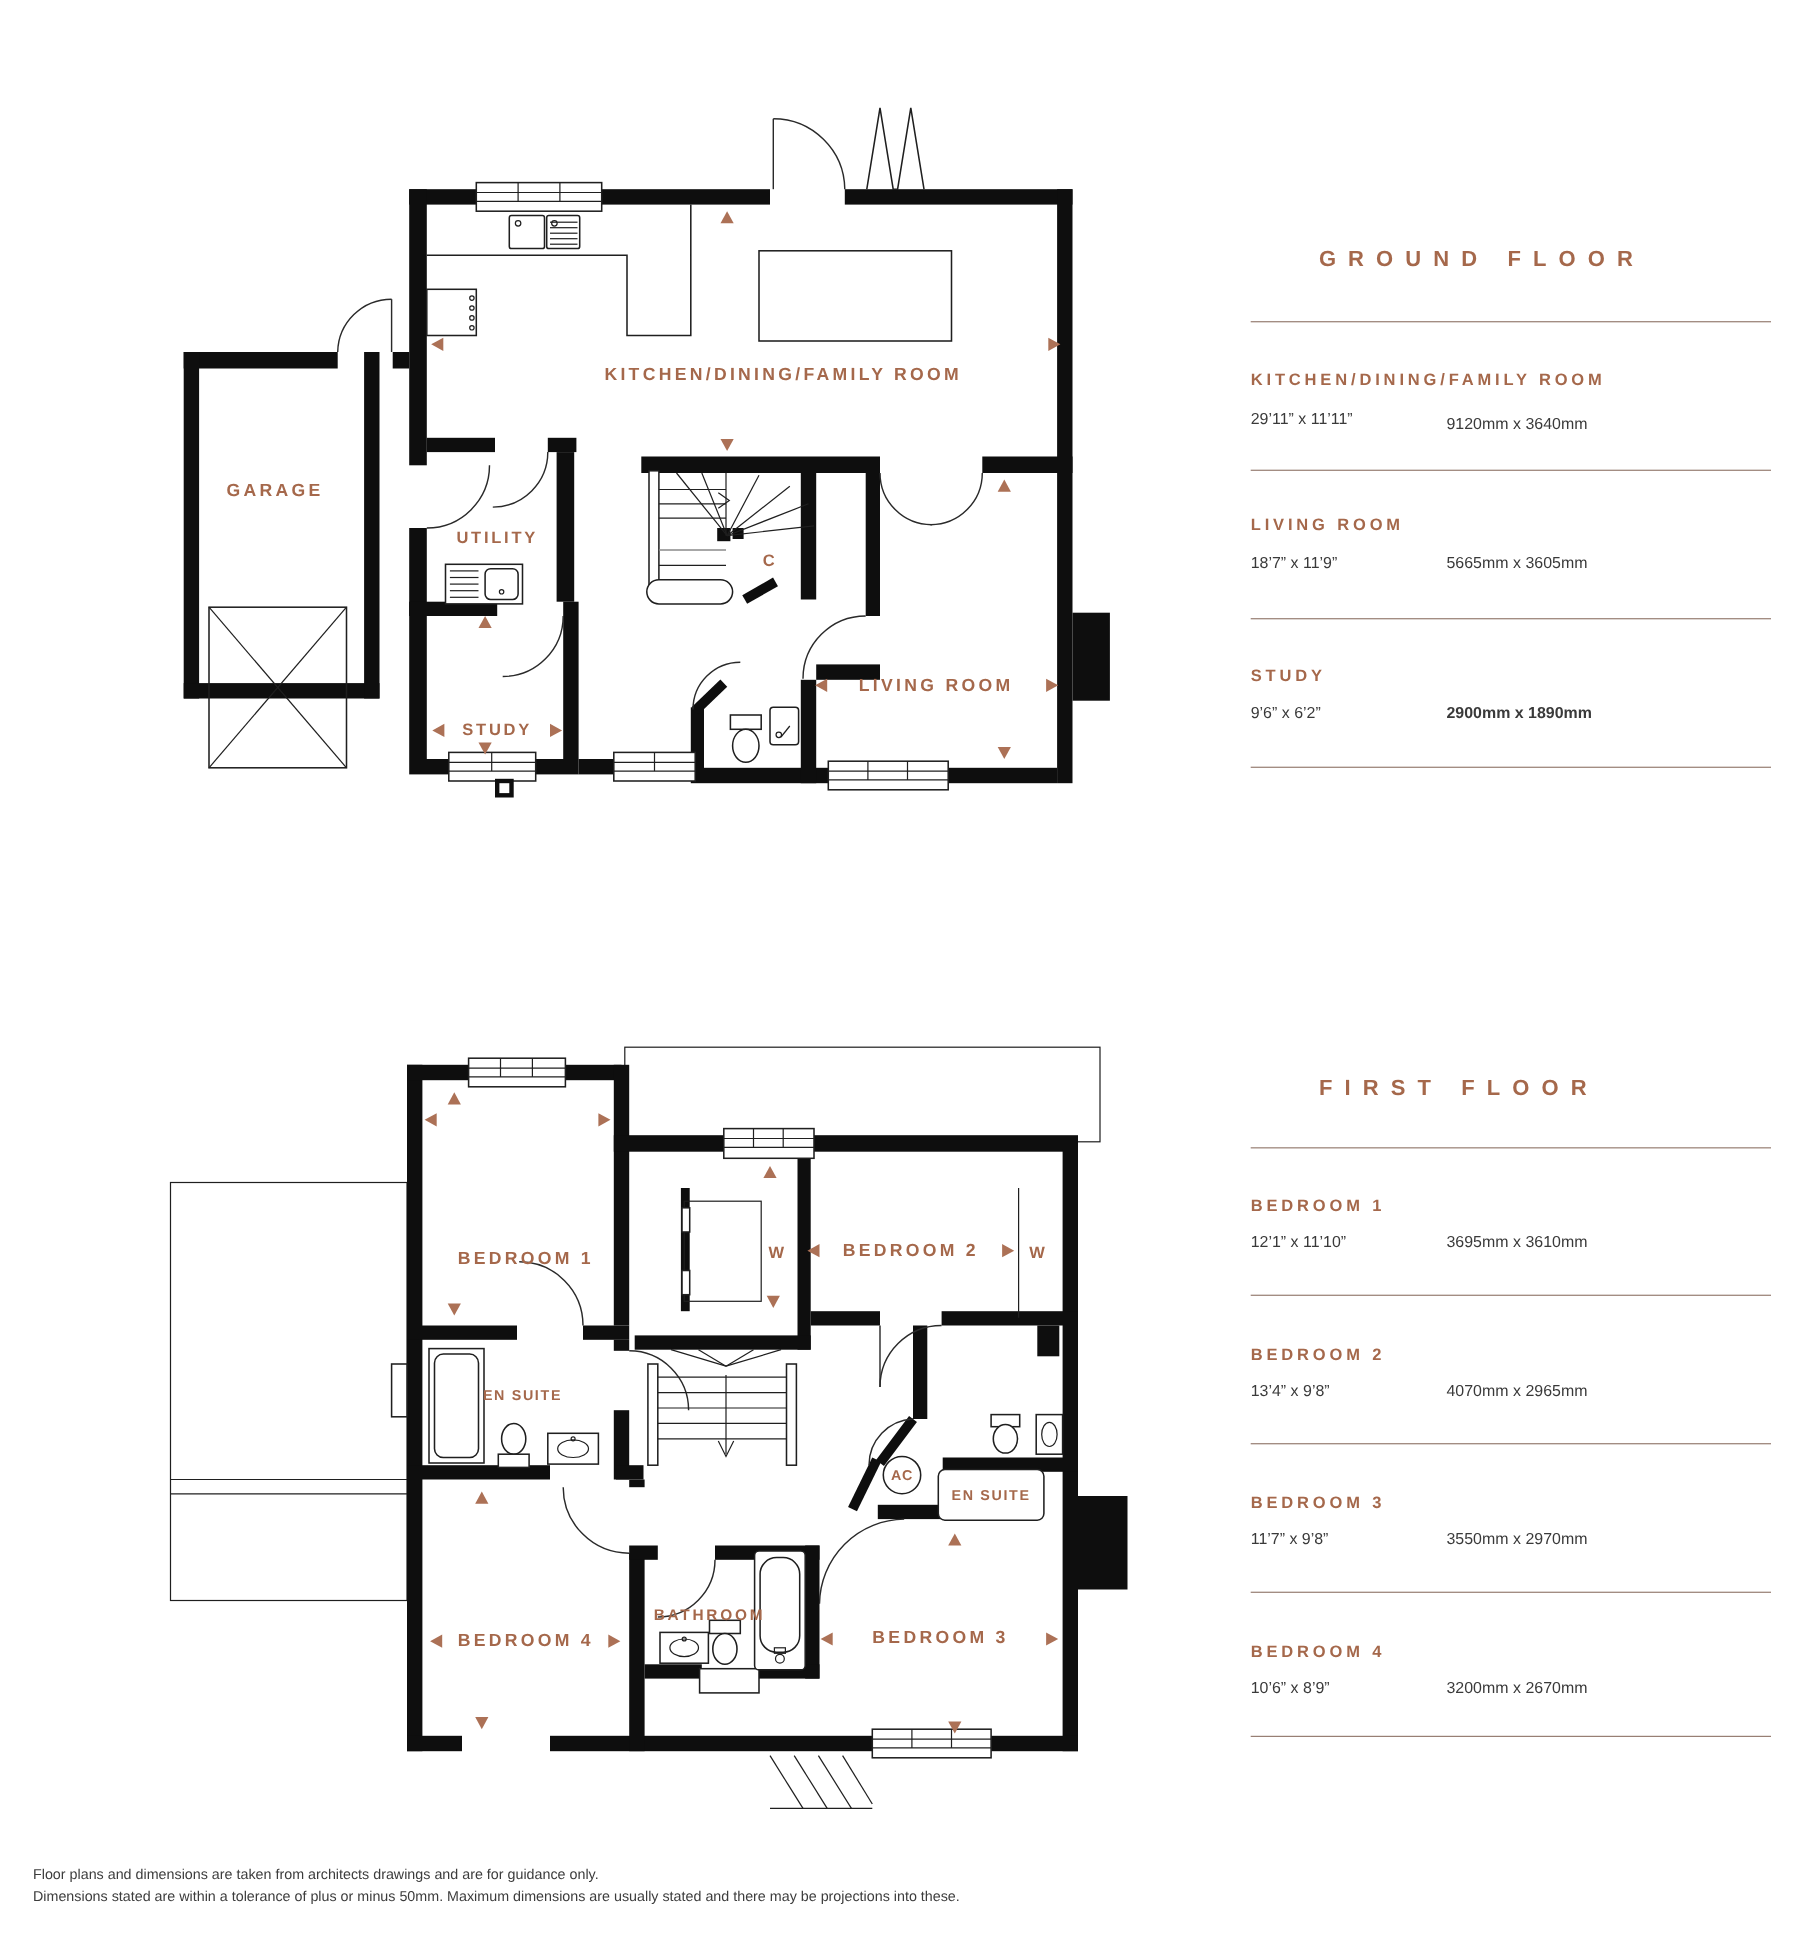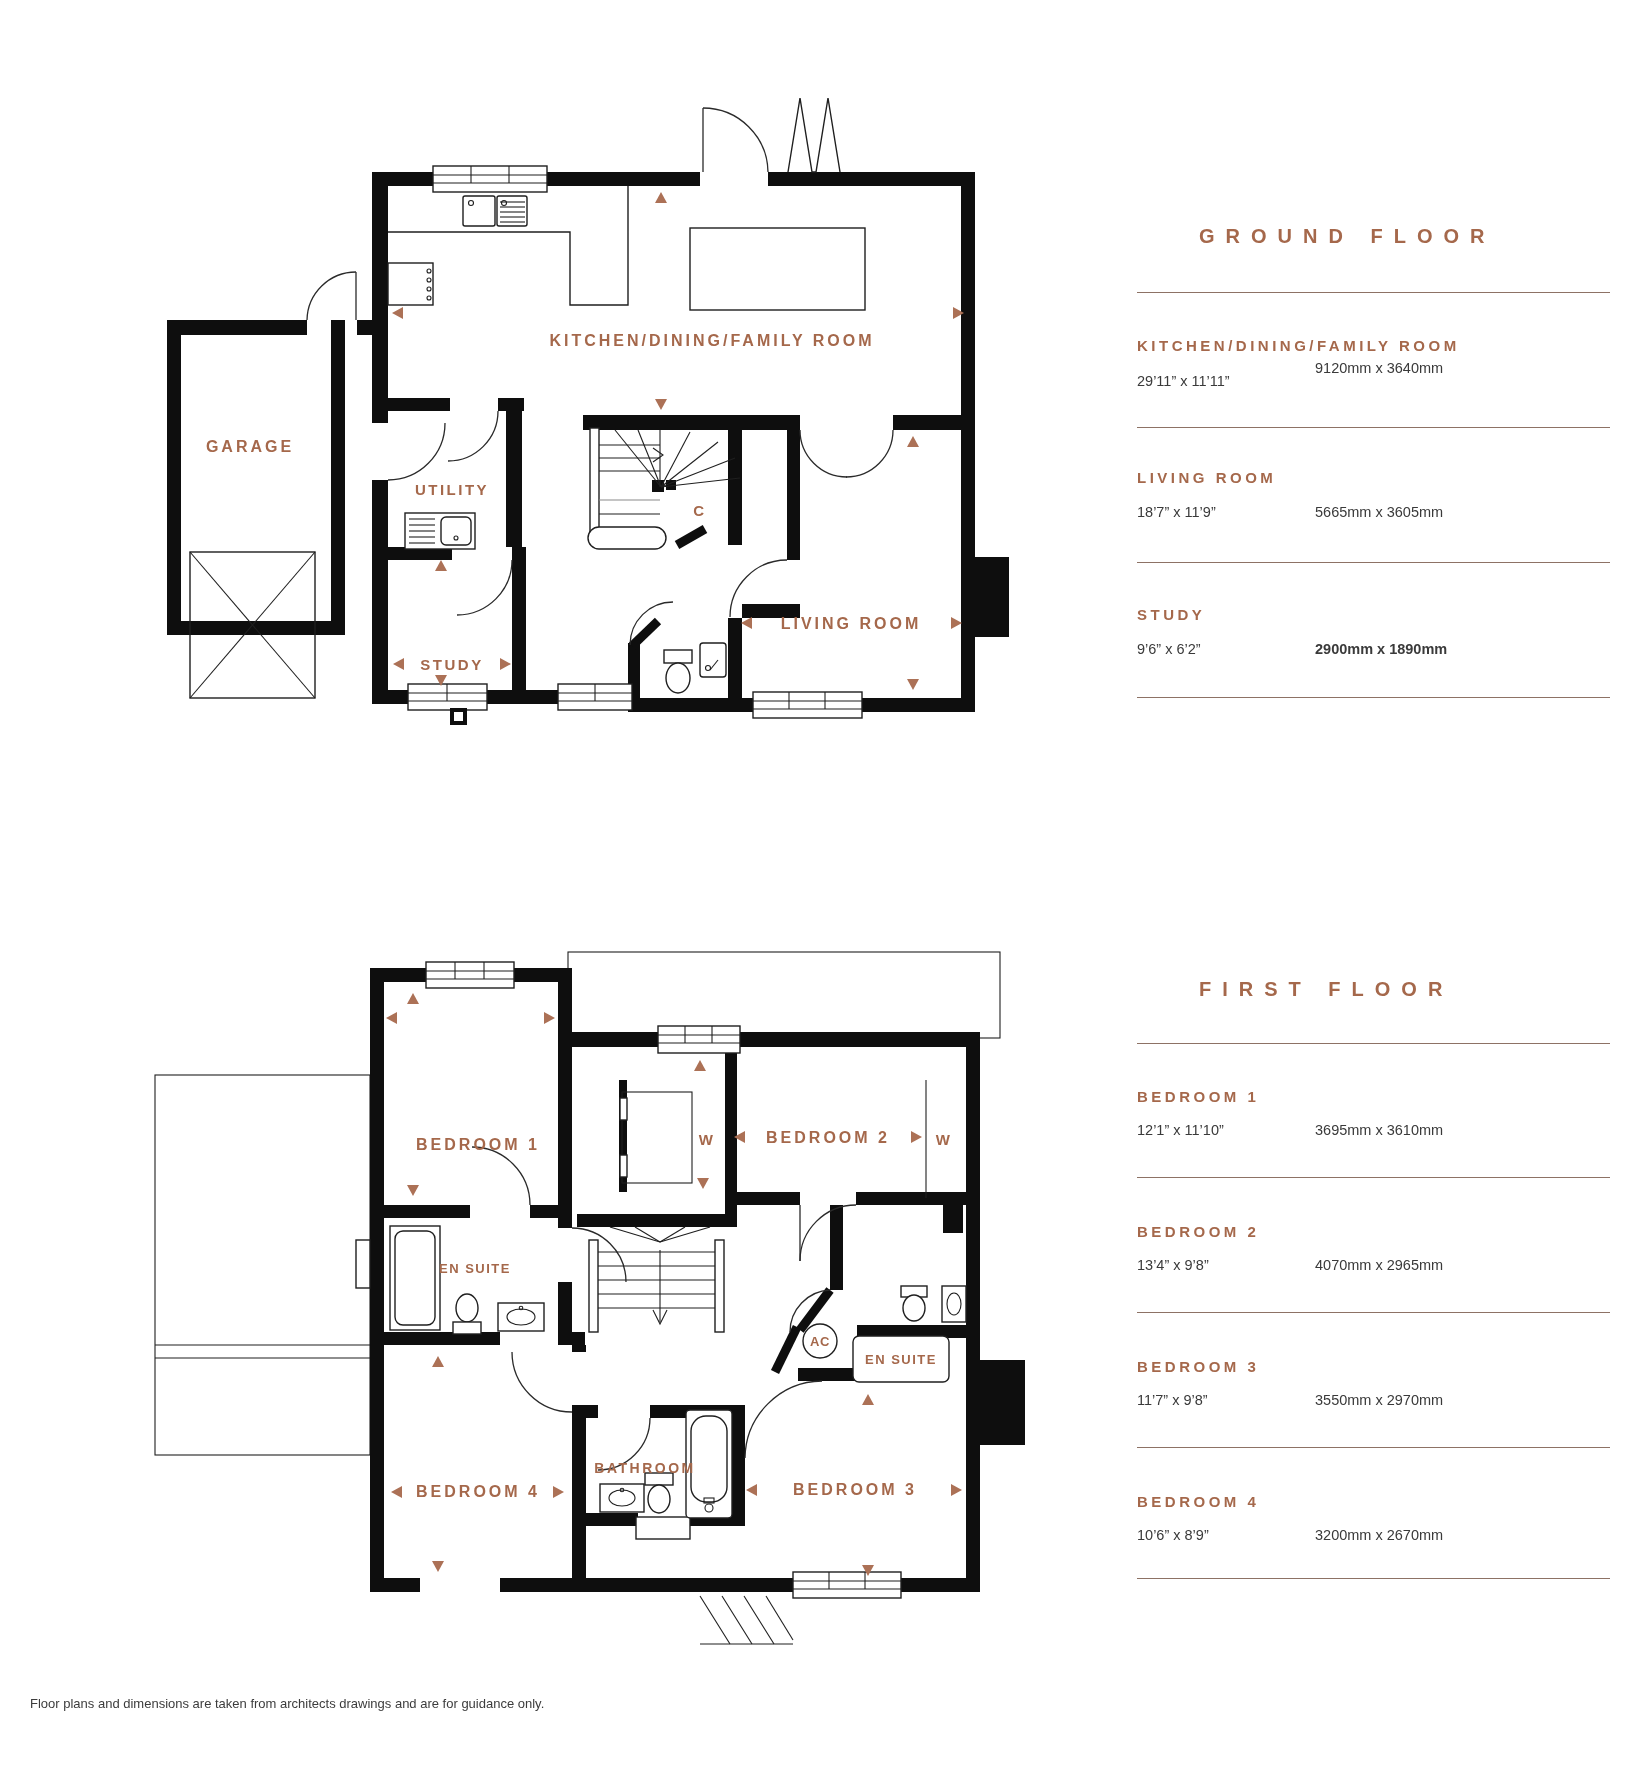--- a/index.html
+++ b/index.html
@@ -403,21 +403,21 @@
 <div class="plan-label small" style="left:475px;top:1268px;">EN SUITE</div>
 <div class="plan-label small" style="left:901px;top:1359px;">EN SUITE</div>
 <div class="plan-label mid" style="left:645px;top:1468px;font-size:14px;">BATHROOM</div>
 <div class="plan-label small" style="left:820px;top:1341px;letter-spacing:0.5px;">AC</div>
 
 <div class="legend-head" style="top:225px;">GROUND FLOOR</div>
 <div class="legend-div" style="top:292px;"></div>
 
 <div class="legend-room" style="top:337px;">KITCHEN/DINING/FAMILY ROOM</div>
 <div class="legend-imp" style="top:373px;">29’11” x 11’11”</div>
-<div class="legend-met" style="top:360px;">9120mm x 3640mm</div>
+<div class="legend-met" style="top:378px;">9120mm x 3640mm</div>
 <div class="legend-div" style="top:427px;"></div>
 
 <div class="legend-room" style="top:469px;">LIVING ROOM</div>
 <div class="legend-imp" style="top:504px;">18’7” x 11’9”</div>
 <div class="legend-met" style="top:504px;">5665mm x 3605mm</div>
 <div class="legend-div" style="top:562px;"></div>
 
 <div class="legend-room" style="top:606px;">STUDY</div>
 <div class="legend-imp" style="top:641px;text-align:right;">9’6” x 6’2”</div>
 <div class="legend-met" style="top:641px;font-weight:bold;">2900mm x 1890mm</div>
@@ -440,14 +440,15 @@
 <div class="legend-imp" style="top:1392px;">11’7” x 9’8”</div>
 <div class="legend-met" style="top:1392px;">3550mm x 2970mm</div>
 <div class="legend-div" style="top:1447px;"></div>
 
 <div class="legend-room" style="top:1493px;">BEDROOM 4</div>
 <div class="legend-imp" style="top:1527px;">10’6” x 8’9”</div>
 <div class="legend-met" style="top:1527px;text-align:center;">3200mm x 2670mm</div>
 <div class="legend-div" style="top:1578px;"></div>
 
 <div class="footer-line" style="top:1696px;">Floor plans and dimensions are taken from architects drawings and are for guidance only.</div>
+<div class="footer-line" style="top:1716px;">Dimensions stated are within a tolerance of plus or minus 50mm. Maximum dimensions are usually stated and there may be projections into these.</div>
 
 </div>
 
 </body></html>

